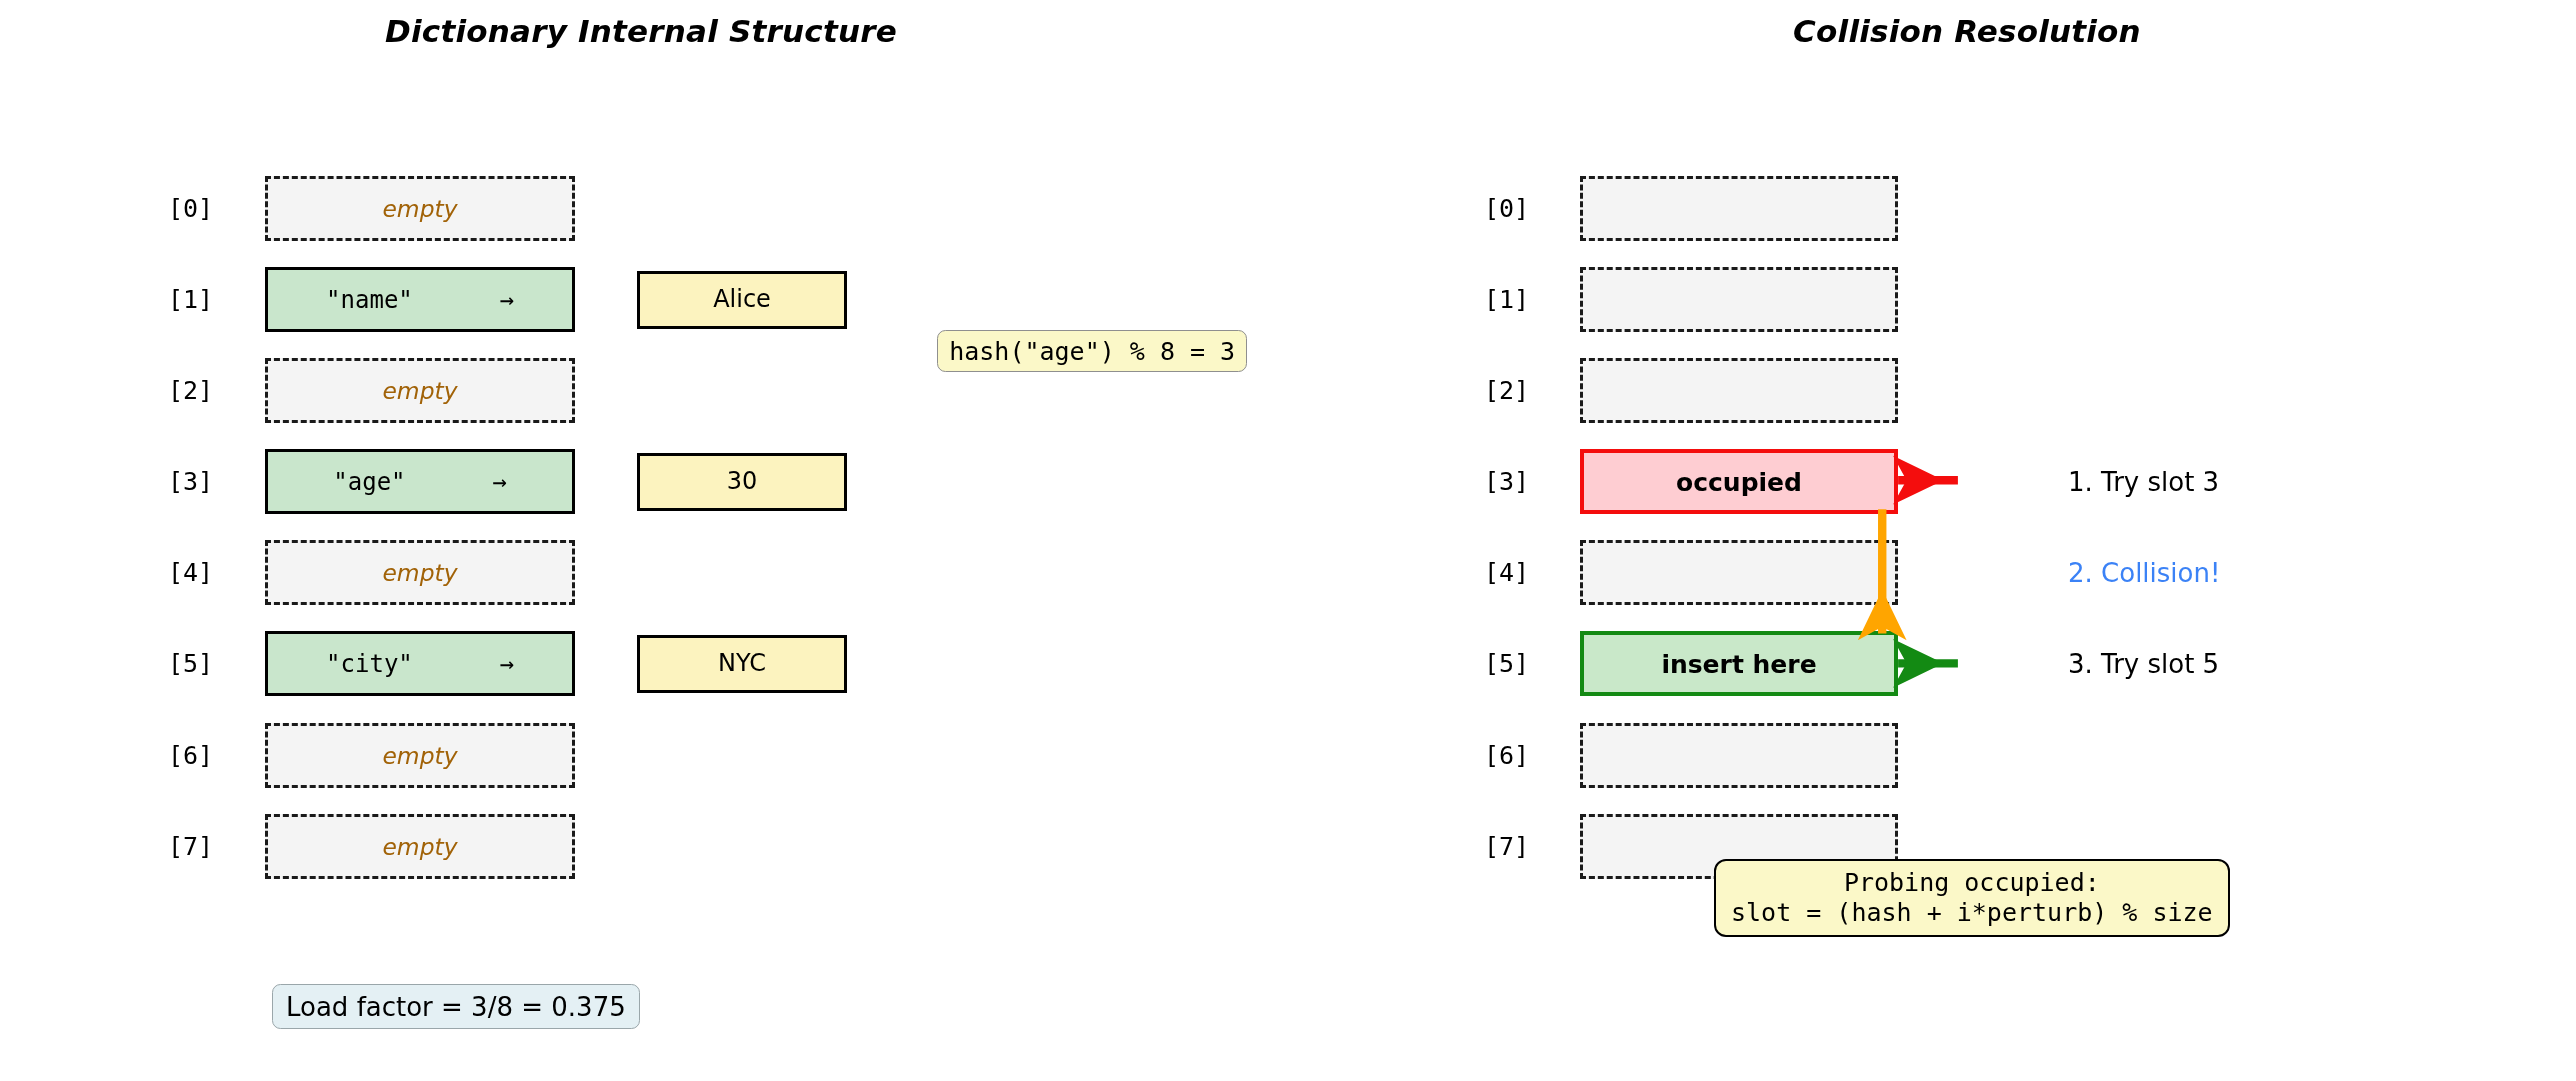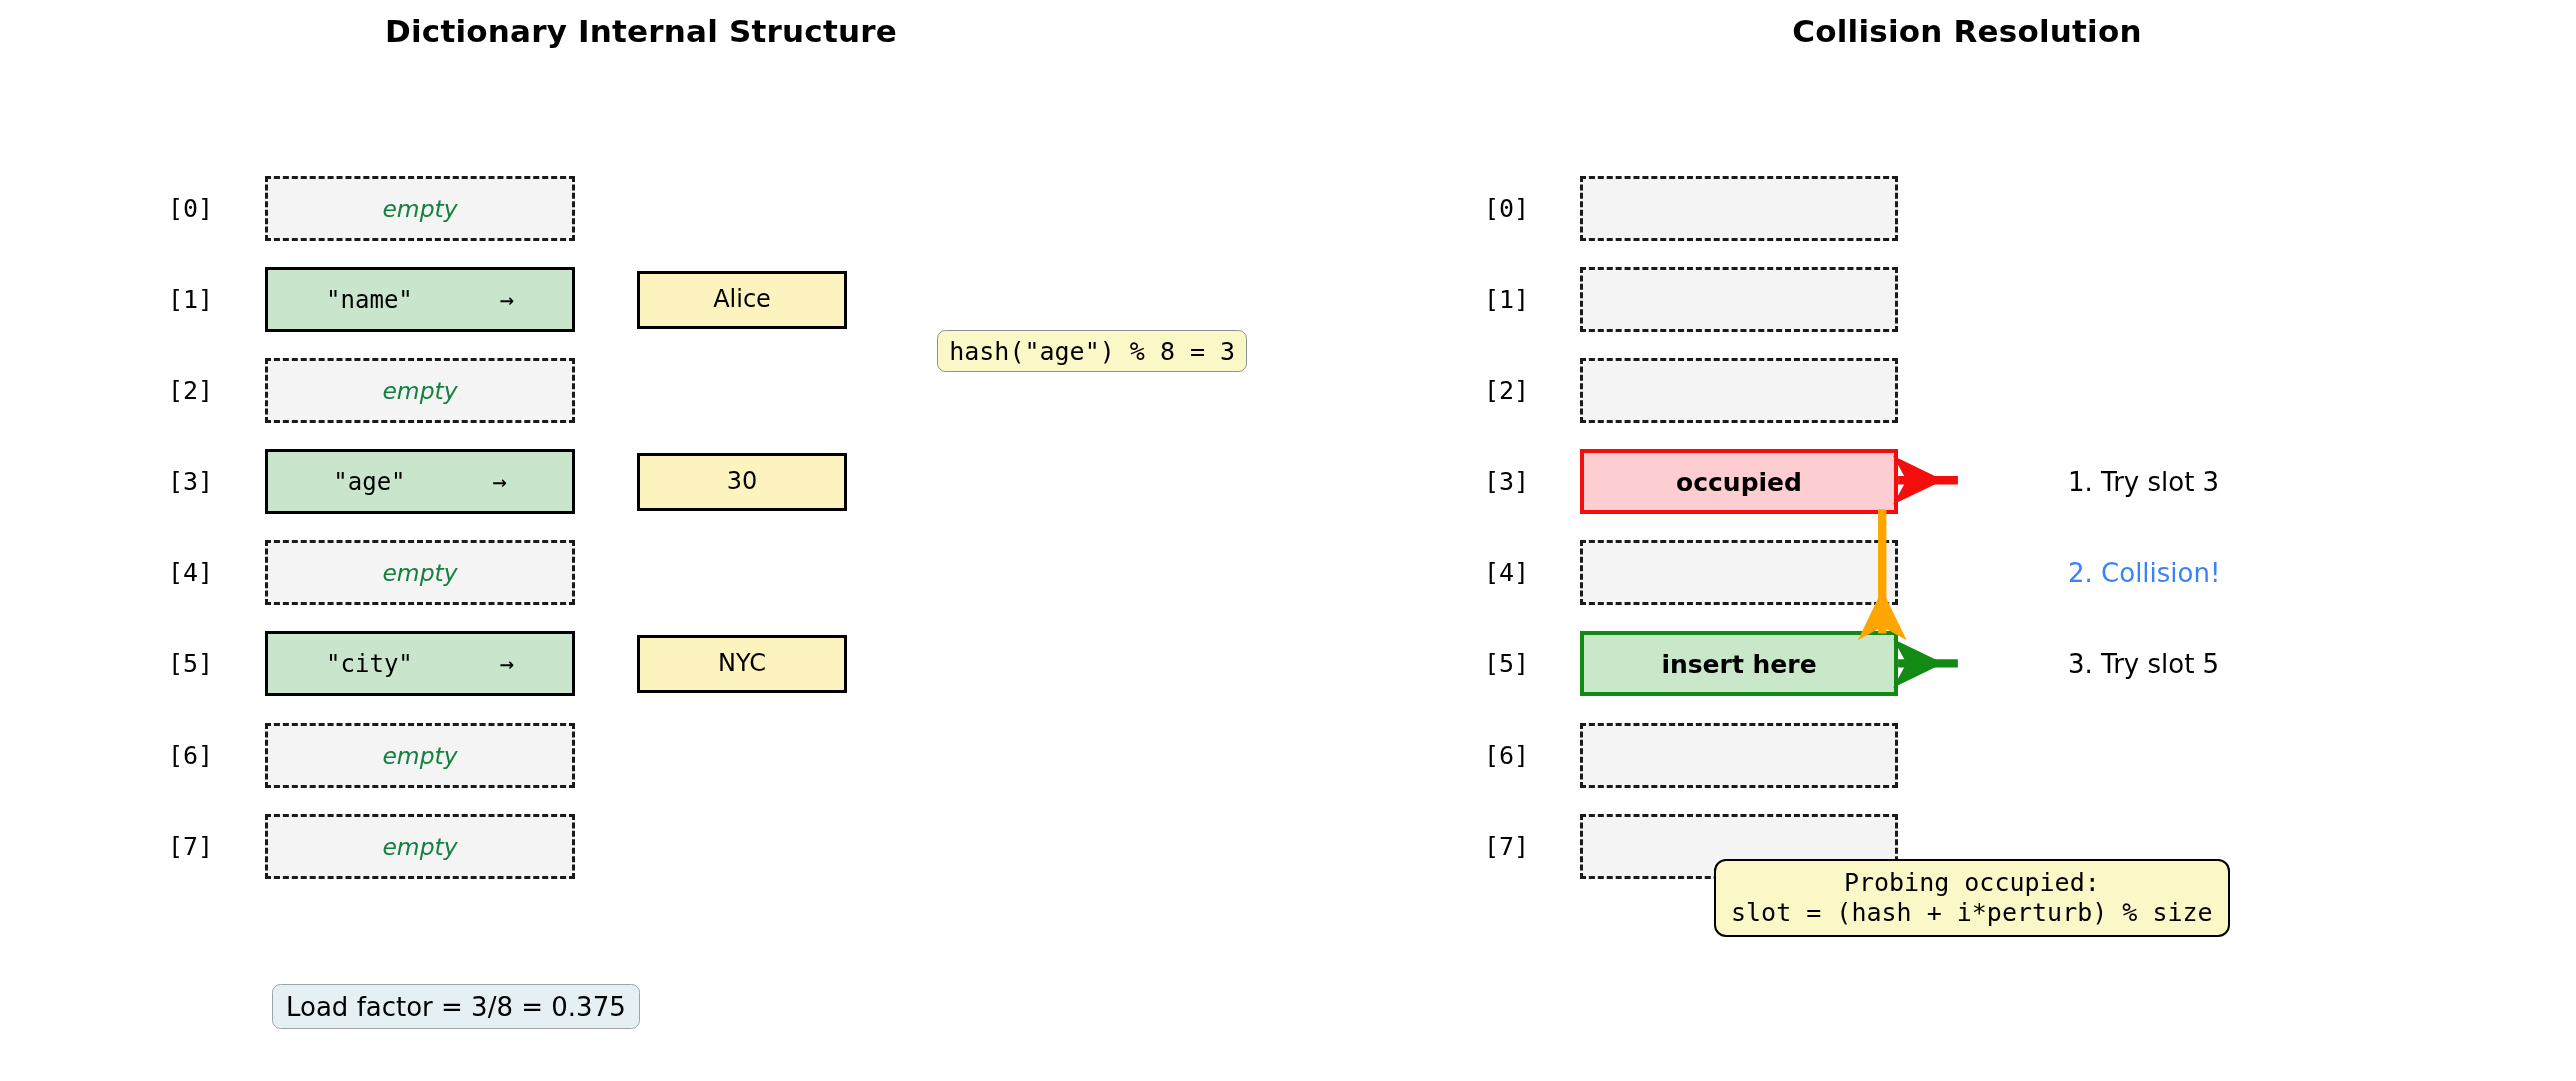--- a/index.html
+++ b/index.html
@@ -22,20 +22,21 @@
   
   .panel-title {
     position: absolute;
     font-family: "DejaVu Sans", sans-serif;
     font-weight: bold;
     font-size: 31px;
     letter-spacing: 0.2px;
     color: #000000;
     white-space: nowrap;
     transform: translateX(-50%);
+    font-style: italic;
   }
   #title-left  { left: 641px; top: 13px; }
   #title-right { left: 1967px; top: 13px; }
   .slot-index {
     position: absolute;
     font-family: "DejaVu Sans Mono", monospace;
     font-size: 25px;
     color: #000000;
     white-space: nowrap;
     line-height: 65px;
@@ -63,21 +64,21 @@
     border: 4.7px solid #138a13;
   }
   .empty-label {
     position: absolute;
     left: 0; right: 0; top: 50%;
     transform: translateY(-50%);
     text-align: center;
     font-family: "DejaVu Sans", sans-serif;
     font-style: italic;
     font-size: 23.4px;
-    color: #15803d;
+    color: #a16207;
   }
   .kv-line {
     position: absolute;
     left: 0; right: 0; top: 50%;
     transform: translateY(-50%);
     text-align: center;
     white-space: pre;
     font-family: "DejaVu Sans Mono", monospace;
     font-size: 24px;
     color: #000000;

